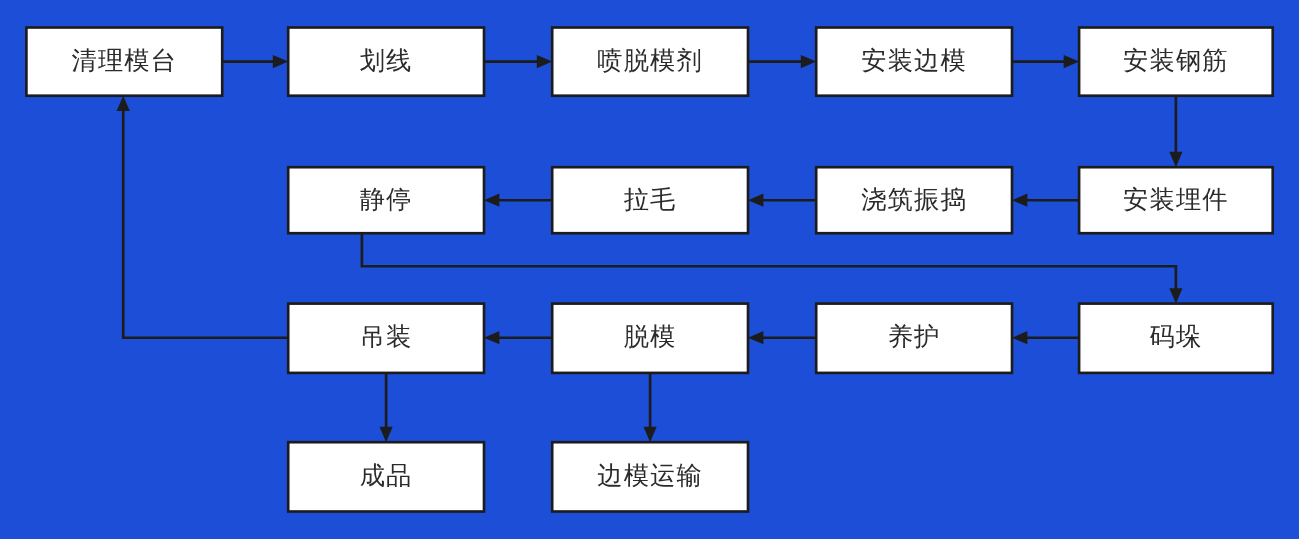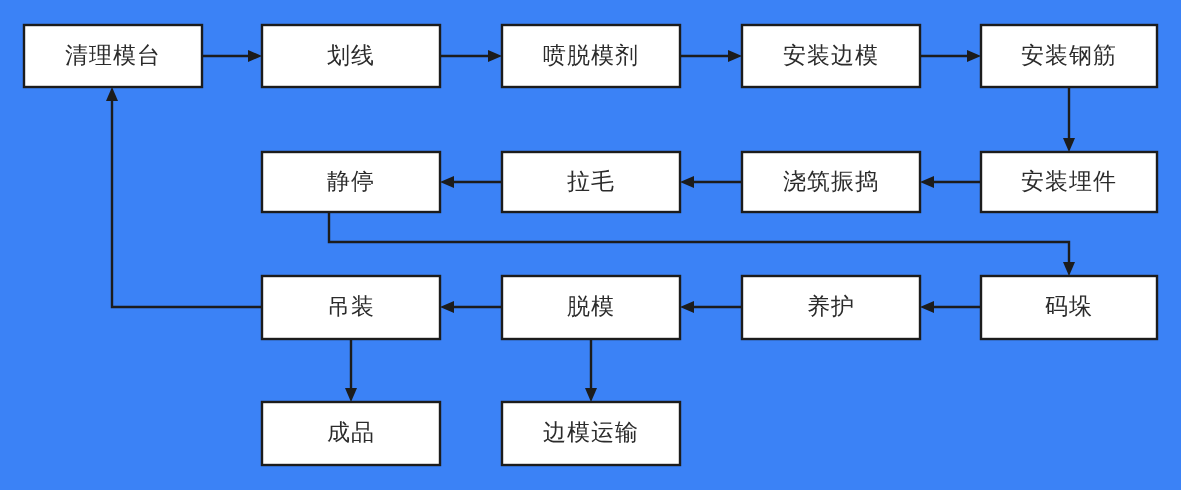--- a/index.html
+++ b/index.html
@@ -7,21 +7,21 @@
     padding: 0;
     background: #ffffff;
   }
   body {
     font-family: "Liberation Sans", "DejaVu Sans", sans-serif;
   }
   #flowchart-root {
     position: relative;
     width: 1181px;
     height: 490px;
-    background: #3b82f6;
+    background: #1d4ed8;
     overflow: hidden;
     text-decoration: underline;
   }
   svg#flow-svg {
     position: absolute;
     left: 0;
     top: 0;
     width: 1181px;
     height: 490px;
     display: block;

